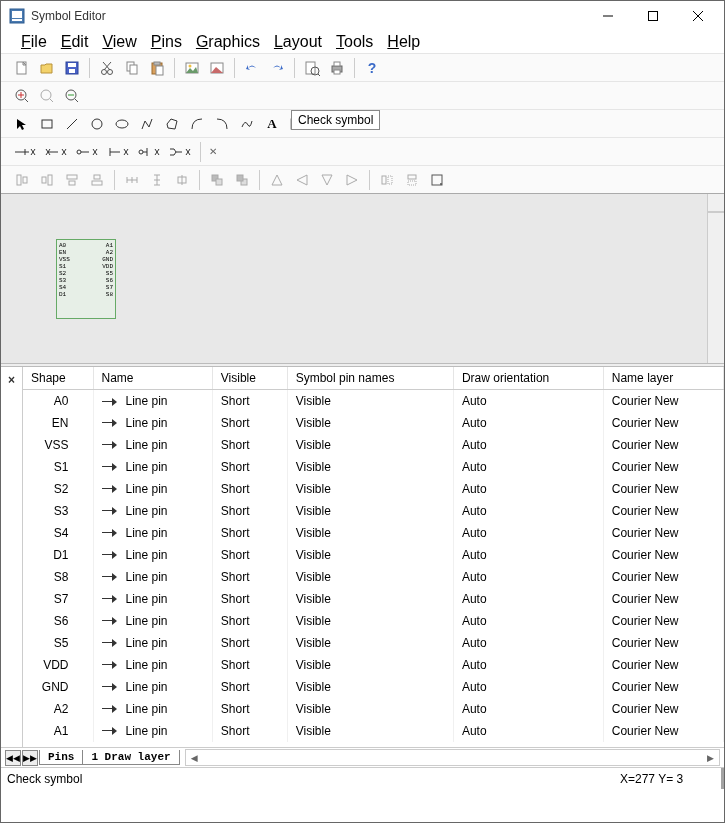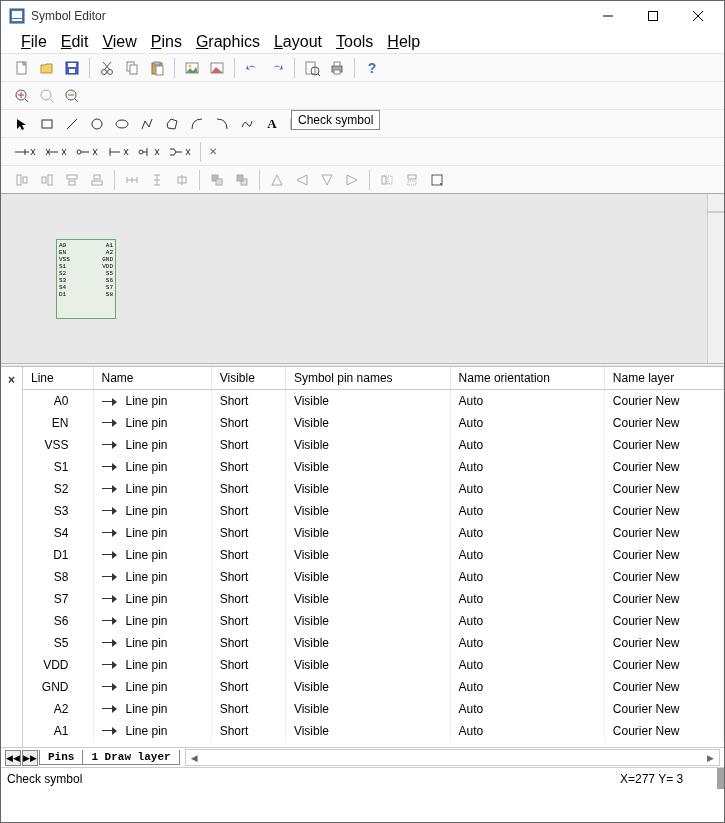--- a/index.html
+++ b/index.html
@@ -36,21 +36,21 @@
 .pin-glyph::before { content:""; position:absolute; left:0; top:4px; width:12px; height:1px; background:#333; }
 .pin-glyph::after { content:""; position:absolute; left:10px; top:1px; width:0; height:0; border-left:5px solid #333; border-top:4px solid transparent; border-bottom:4px solid transparent; }
 .sheet-tabs { height: 20px; display: flex; align-items: center; border-top: 1px solid #ccc; padding: 0 4px; font-size: 11px; background: #fff; }
 .navbtn { width: 16px; height: 16px; border: 1px solid #888; display:flex; align-items:center; justify-content:center; font-size:9px; margin-right:1px; background:#eee; }
 .tab { padding: 1px 8px; border: 1px solid #888; border-top: none; background: #fff; font-family: "Courier New", monospace; position:relative; margin-right:-1px;font-weight:bold; }
 .tab.active { background: #fff; font-weight: bold; z-index: 1; }
 .hscroll { flex: 1; height: 17px; margin-left: 6px; display:flex; border:1px solid #ccc; }
 .hscroll .arrow { width:17px; display:flex; align-items:center; justify-content:center; font-size:9px; color:#666; }
 .hscroll .track { flex:1; }
 .statusbar { height: 22px; display: flex; align-items: center; border-top: 1px solid #ccc; font-size: 12px; }
-.statusbar .cell { padding: 0 6px; border-right: 7px solid #a3a3a3; height: 100%; display:flex; align-items:center; }
+.statusbar .cell { padding: 0 6px; border-right: 3px solid #a3a3a3; height: 100%; display:flex; align-items:center; }
 .statusbar .cell:first-child { flex: 1; border-right: none; }
 .tooltip { position: absolute; left: 290px; top: 0; background: #fff; border: 1px solid #888; padding: 2px 6px; font-size: 12px; z-index: 10; }
 .symbox { position:absolute; left:55px; top:45px; width:60px; height:80px; border:1px solid #6a6; background:rgba(230,245,230,0.5); font:6px/7px "Courier New",monospace; padding:2px; }
 .symbox .row { display:flex; justify-content:space-between; }
 svg { display: block; }
 </style>
 </head>
 <body>
 
 <div class="titlebar">
@@ -474,25 +474,25 @@
 <div class="splitter"></div>
 
 <div class="table-wrap">
   <div class="gutter">
     <span class="x">×</span>
   </div>
   <div class="table-area">
     <table>
       <thead>
           <tr id="thead-row">
-            <th>Line</th>
+            <th>Shape</th>
             <th>Name</th>
             <th>Visible</th>
             <th>Symbol pin names</th>
-            <th>Name orientation</th>
+            <th>Draw orientation</th>
             <th>Name layer</th>
           </tr>
         </thead>
       <tbody id="tbody">
           <tr>
             <td class="name">A0</td>
             <td><span class="pin-glyph"></span>Line pin</td>
             <td>Short</td>
             <td>Visible</td>
             <td>Auto</td>

